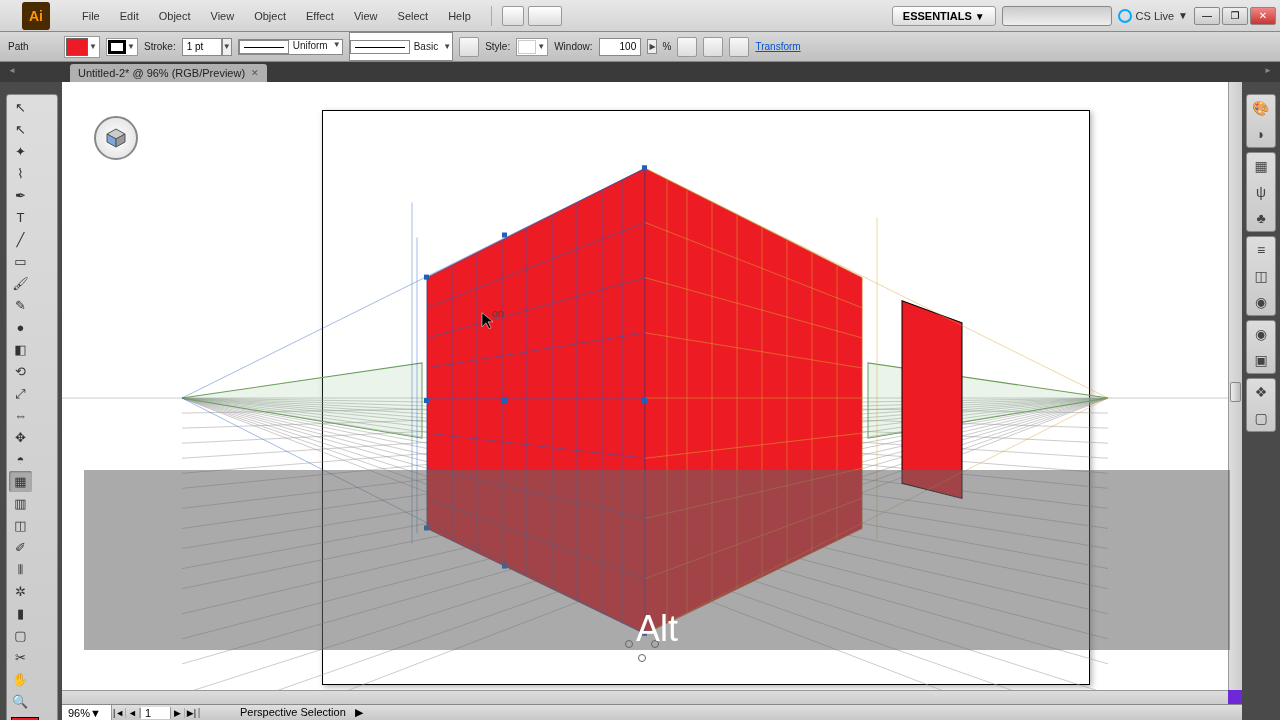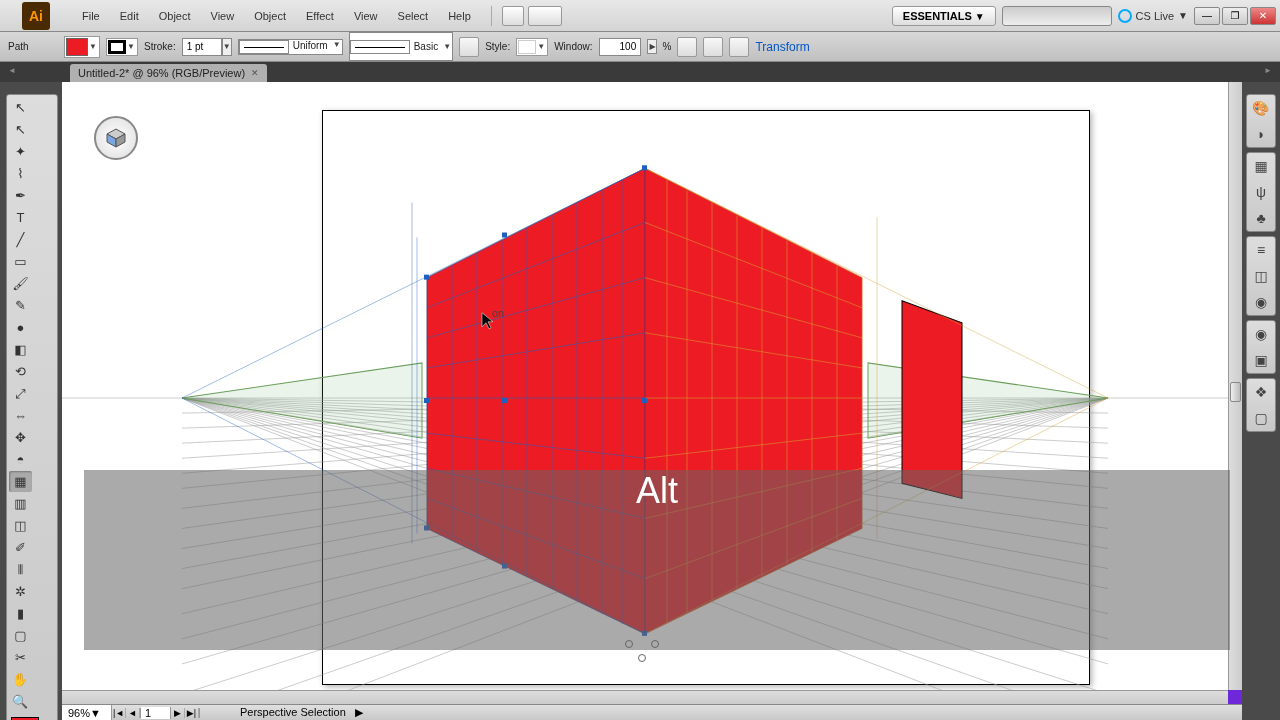--- a/index.html
+++ b/index.html
@@ -20,21 +20,21 @@
 
 .control-bar{height:30px;background:linear-gradient(#d8d8d8,#c0c0c0);display:flex;align-items:center;padding:0 8px;gap:6px;border-bottom:1px solid #888}
 .ctrl-label{color:#222;font-size:10px}
 .color-swatch{width:22px;height:18px;border:1px solid #666;display:inline-block}
 .swatch-wrapper{display:flex;align-items:center;border:1px solid #999;background:#fff;padding:1px}
 .dd-arrow{width:10px;font-size:8px;text-align:center;color:#444}
 .ctrl-input{height:18px;background:#fff;border:1px solid #888;padding:0 4px;font-size:10px}
 .stroke-prev{width:50px;height:14px;background:#fff;border:1px solid #888;position:relative}
 .stroke-prev:before{content:'';position:absolute;top:50%;left:4px;right:4px;height:1px;background:#000}
 .ctrl-icon{width:20px;height:20px;background:linear-gradient(#f8f8f8,#ddd);border:1px solid #999;border-radius:2px}
-.transform-link{color:#0055cc;font-size:12px}
+.transform-link{color:#0055cc;text-decoration:underline;font-size:10px}
 
 .tab-strip{height:20px;background:#3a3a3a;display:flex;align-items:flex-end;padding-left:70px;position:relative}
 .tab-strip:before,.tab-strip:after{content:'◄';position:absolute;color:#888;font-size:8px;top:4px}
 .tab-strip:before{left:8px}
 .tab-strip:after{content:'►';right:8px}
 .doc-tab{background:#b0b0b0;padding:3px 8px;border-radius:3px 3px 0 0;font-size:10px;color:#222;display:flex;align-items:center;gap:6px}
 .tab-close{font-size:9px;color:#555}
 
 .workspace{position:absolute;top:82px;bottom:16px;left:62px;right:38px;background:#6d28d9}
 .canvas-area{position:absolute;inset:0 14px 14px 0;background:#fff;overflow:hidden}
@@ -58,21 +58,21 @@
 .zoom-box{width:50px;padding:0 6px;border-right:1px solid #999;height:100%;display:flex;align-items:center;background:#fff}
 .nav-btns{display:flex;border-right:1px solid #999}
 .nav-btn{width:14px;text-align:center;font-size:9px;border-right:1px solid #aaa}
 .page-box{width:30px;background:#fff;padding:0 4px;border-right:1px solid #999}
 .tool-status{padding:0 40px;flex:1}
 
 .persp-widget{position:absolute;left:94px;top:116px;width:44px;height:44px;border:2px solid #888;border-radius:50%;background:radial-gradient(#fff,#ddd);display:flex;align-items:center;justify-content:center}
 .persp-cube{width:22px;height:22px;position:relative}
 .persp-cube svg{width:100%;height:100%}
 
-.key-overlay{position:absolute;left:84px;top:470px;right:50px;height:180px;background:rgba(100,100,100,.55);z-index:5;display:flex;align-items:flex-start;justify-content:center}
+.key-overlay{position:absolute;left:84px;top:470px;right:50px;height:180px;background:rgba(100,100,100,.55);z-index:5;display:flex;align-items:flex-end;justify-content:center}
 .key-text{color:#fff;font-size:36px;font-weight:300;font-family:"Segoe UI",Arial}
 
 .grid-dots{position:absolute;bottom:30px;left:50%;transform:translateX(-50%);display:flex;gap:18px;z-index:4}
 .grid-dot{width:8px;height:8px;border:1px solid #666;border-radius:50%;background:#fff}
 
 svg.canvas-svg{position:absolute;inset:0;width:100%;height:100%}
 </style>
 </head>
 <body>
 

